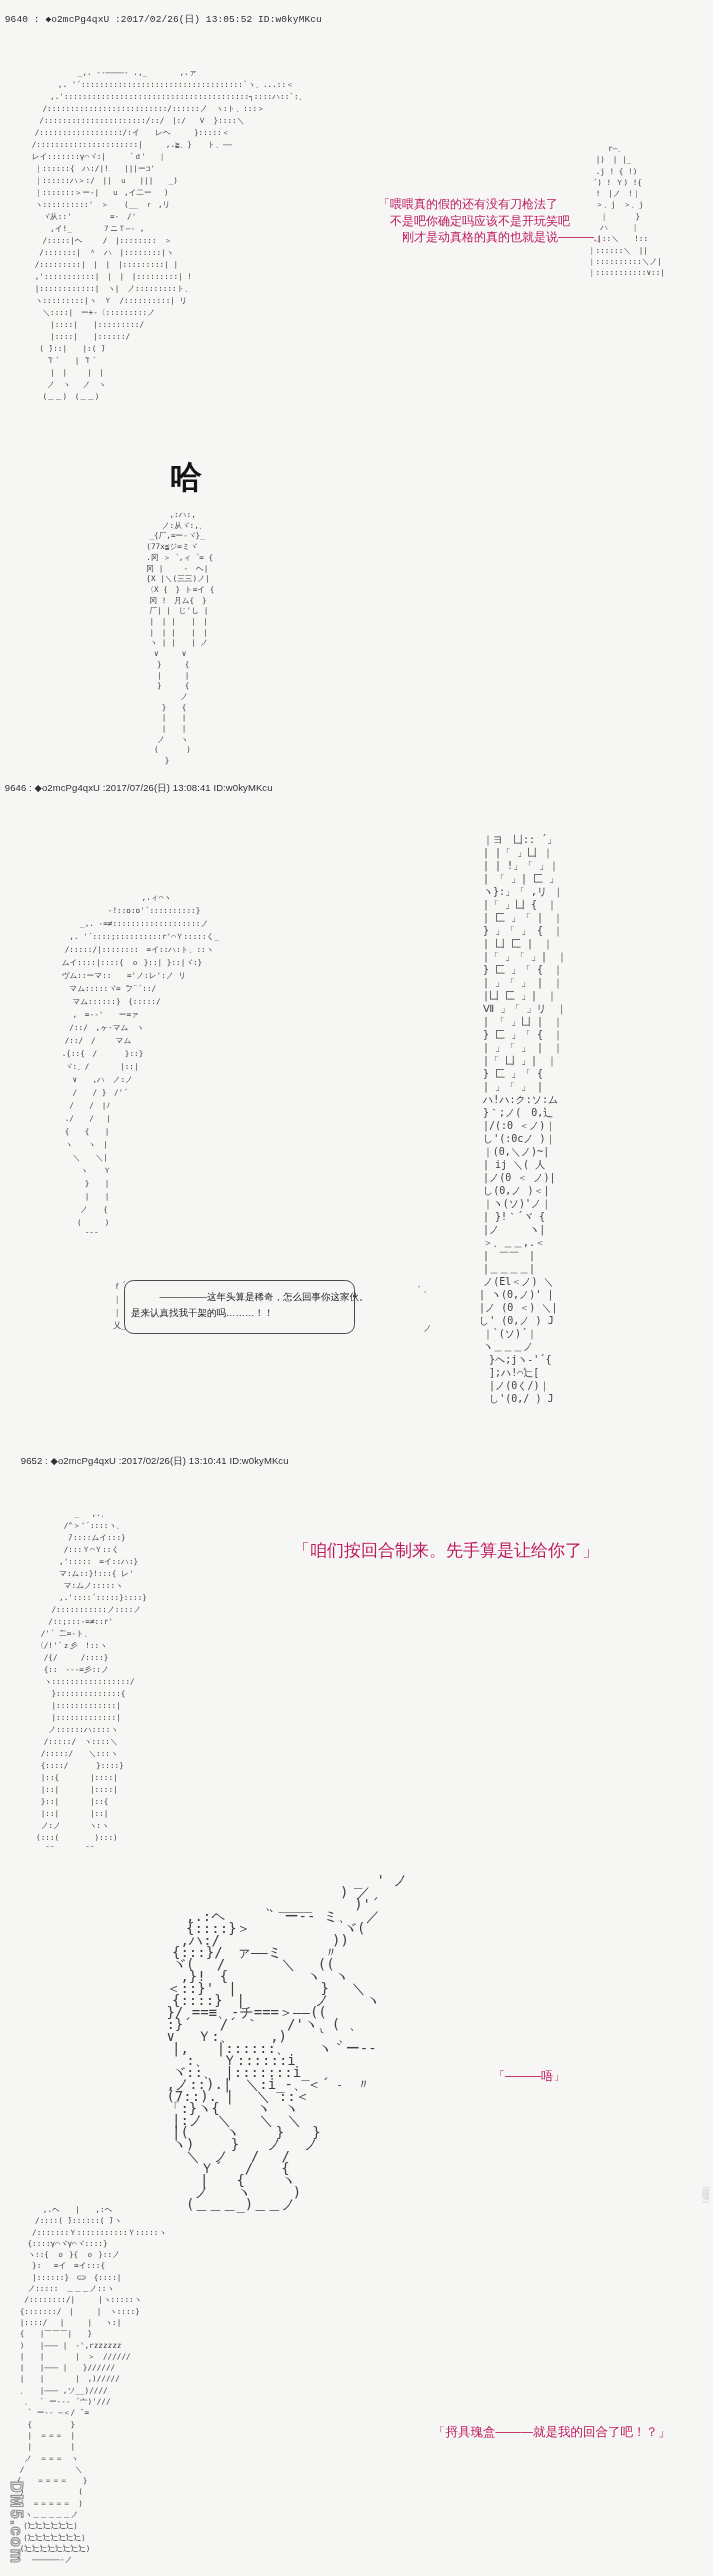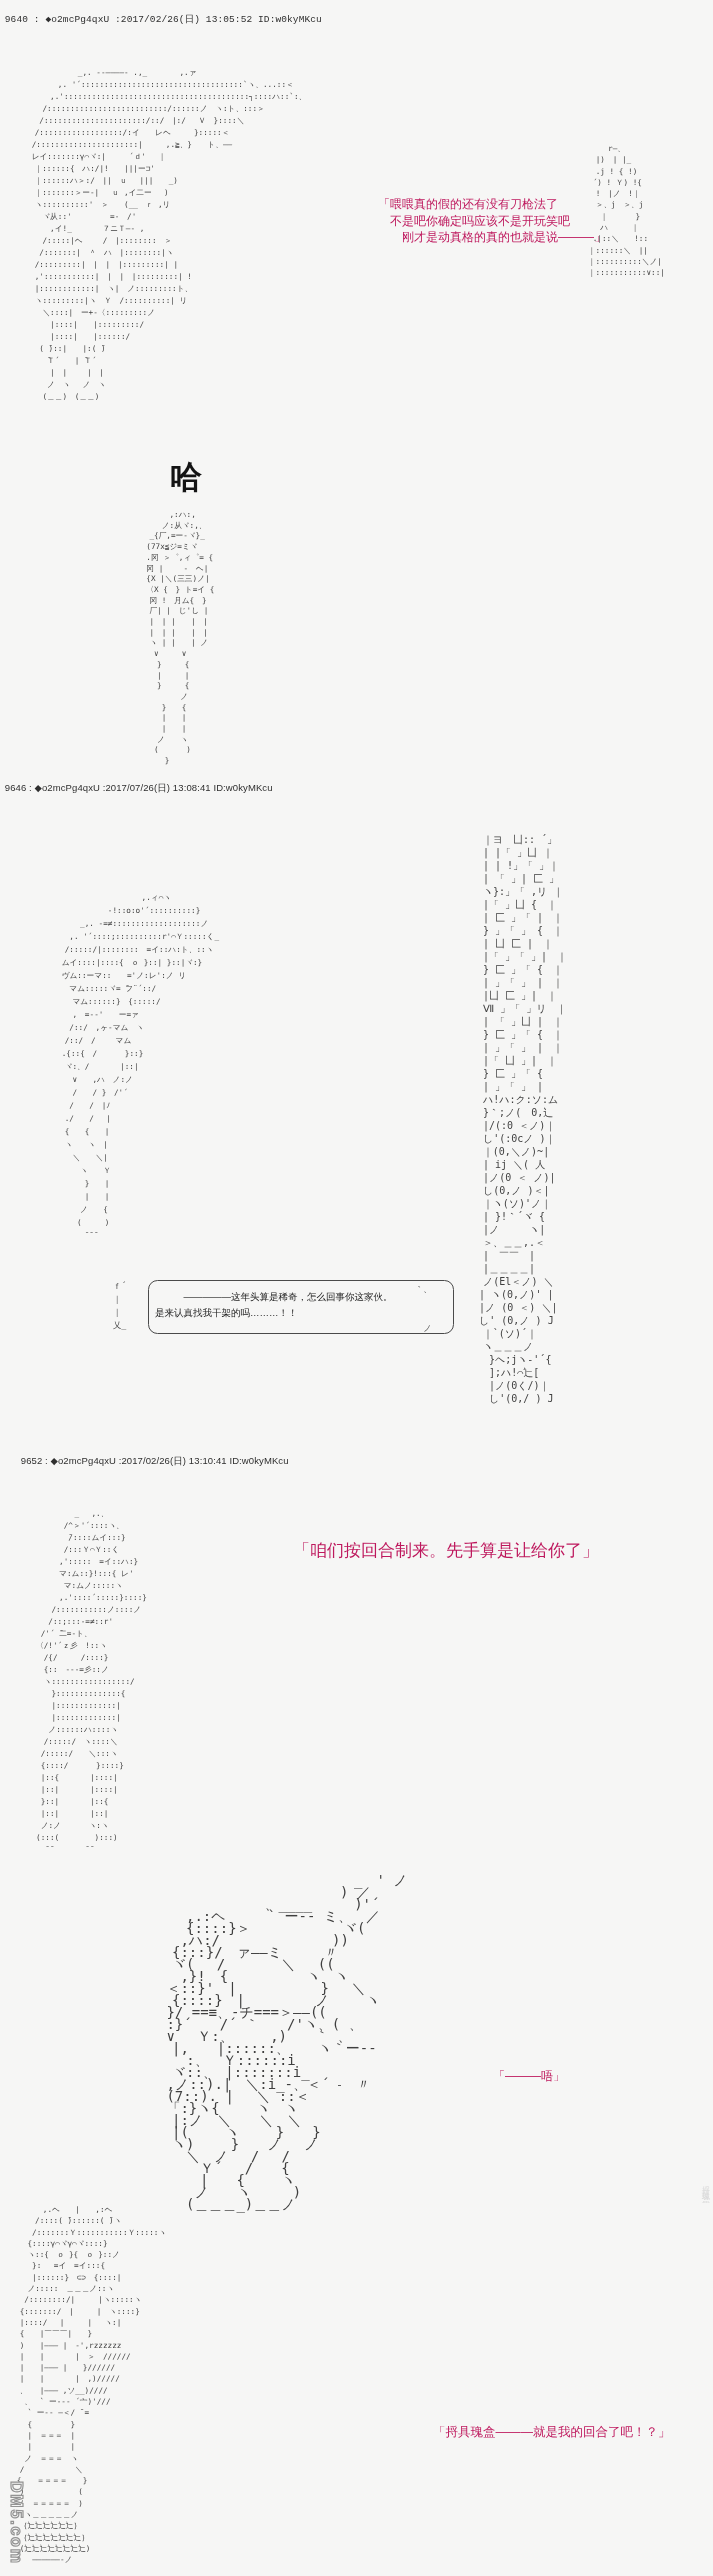--- a/index.html
+++ b/index.html
@@ -181,21 +181,21 @@
 　 }ヘ;jヽ-'´{
 　 ];ハ!⌒辷[
 　 |ノ(0く/)｜
 　 し'(0,/ ) J</div>
 
   <div class="abs box-deco" style="left:113px; top:1280px;">ｆ´
 ｜
 ｜
 乂_</div>
 
-  <div class="abs dialog-box" style="left:124px; top:1280px; width:306px; height:54px;margin-left:24px;">
+  <div class="abs dialog-box" style="left:124px; top:1280px; width:231px; height:54px;">
     <div class="inner">　　　―――――这年头算是稀奇，怎么回事你这家伙。
 是来认真找我干架的吗………！！</div>
   </div>
 
   <div class="abs box-deco" style="left:415px; top:1283px;">｀、
 
 
 　ノ</div>
 
   <div class="abs post-header" style="left:4.8px; top:1455px;margin-left:16px;">9652 : ◆o2mcPg4qxU :2017/02/26(日) 13:10:41 ID:w0kyMKcu</div>

